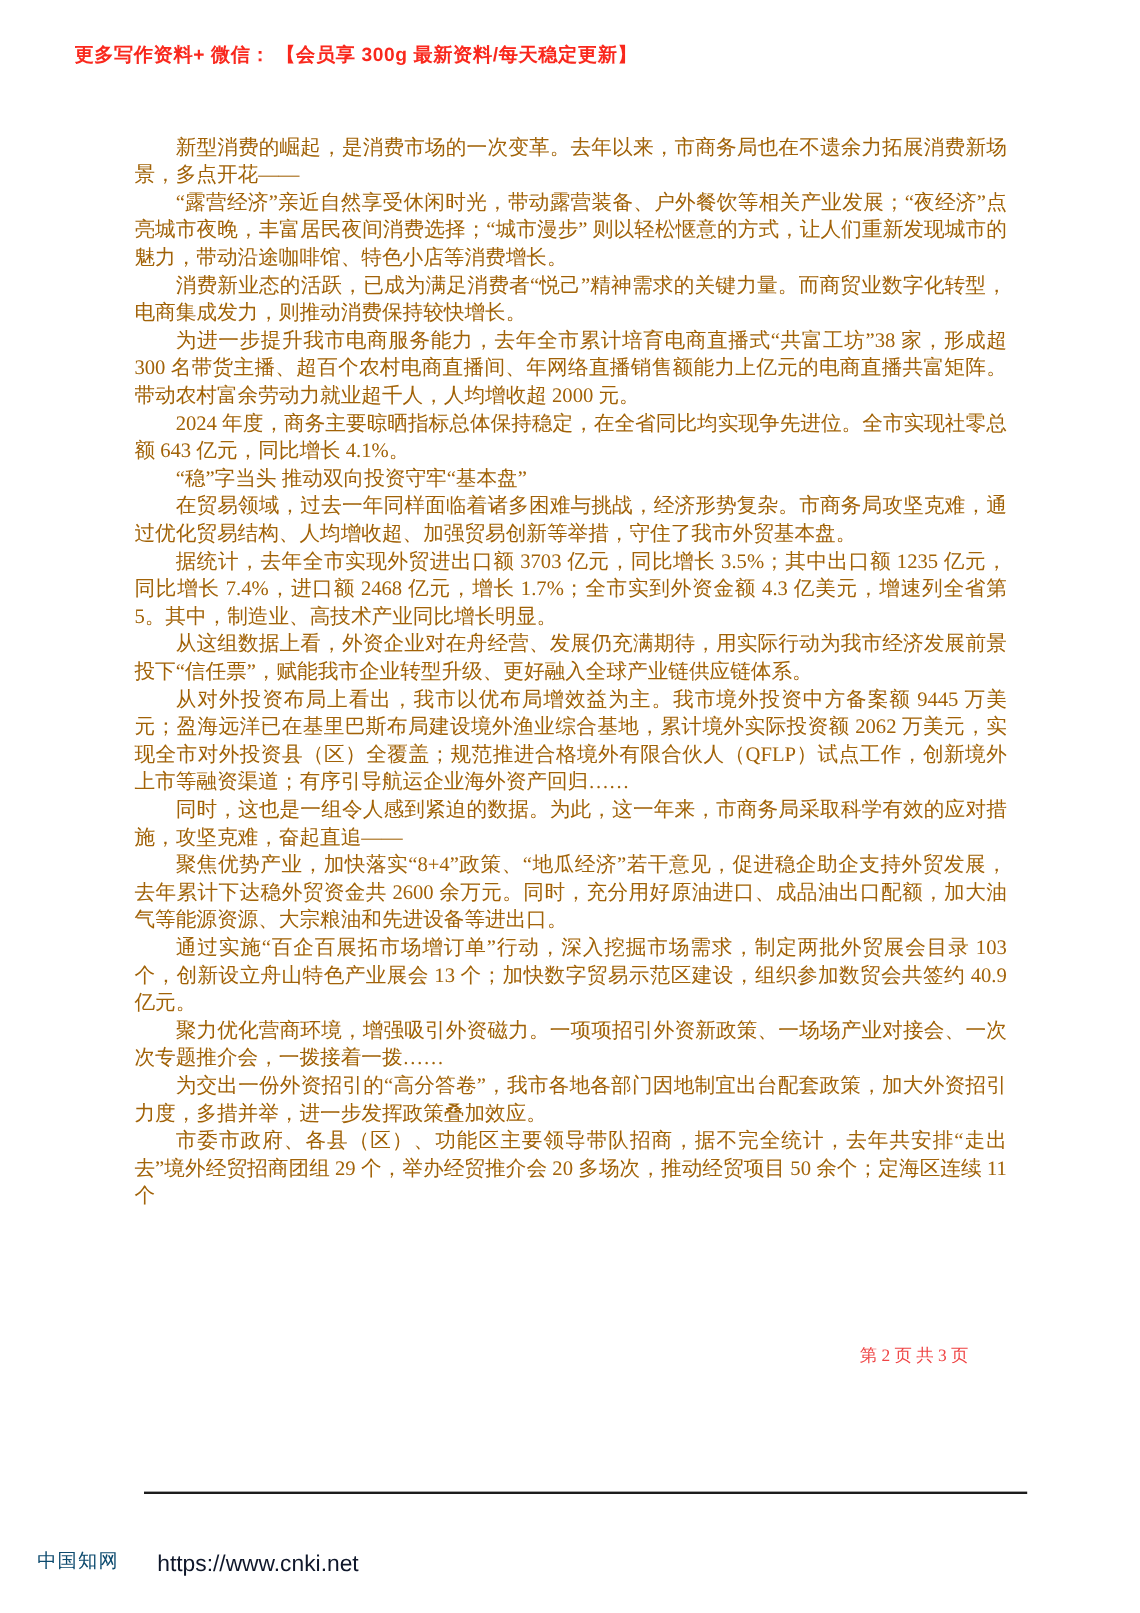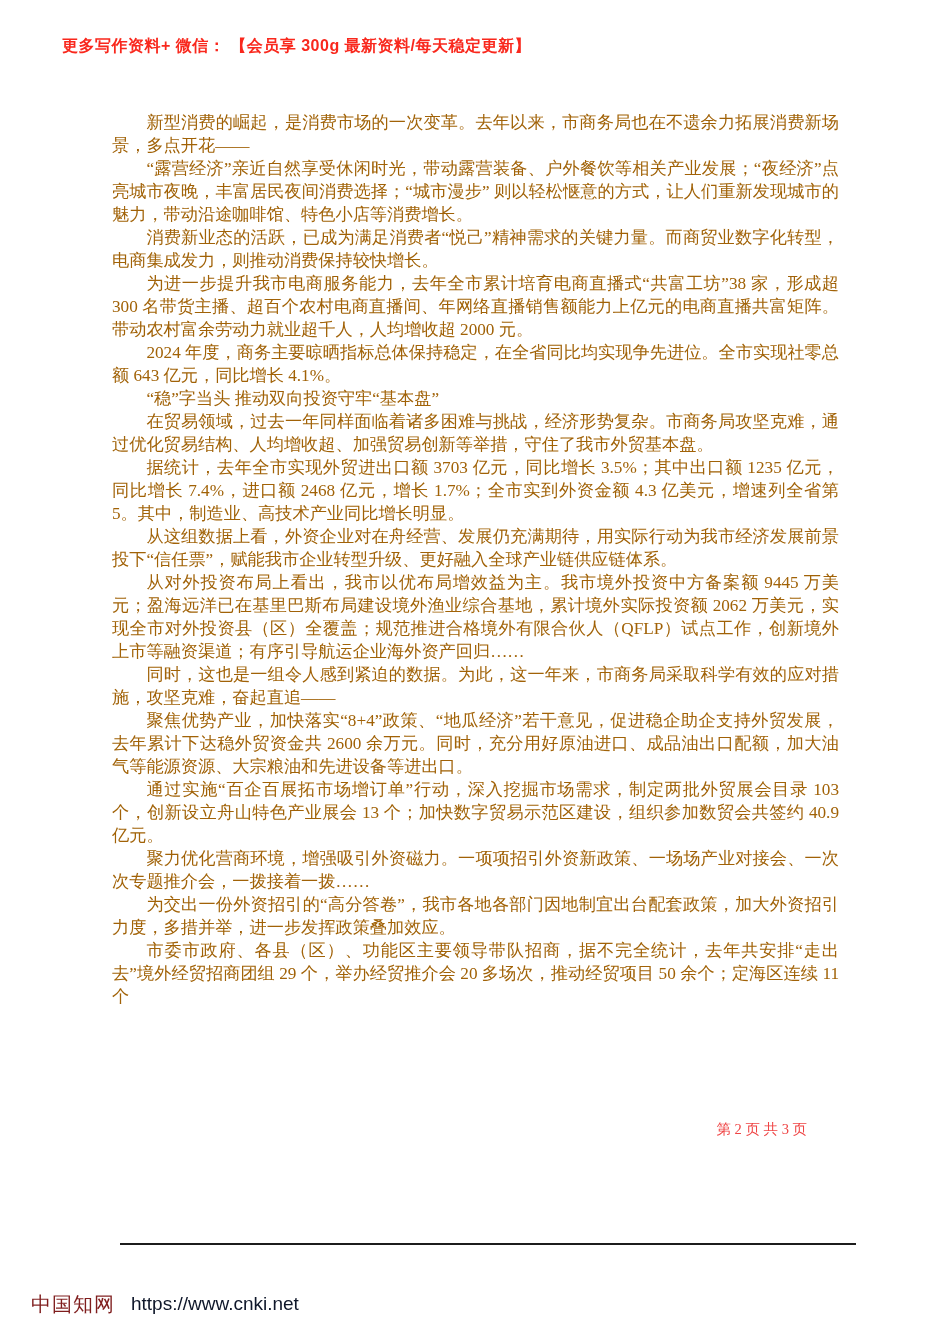--- a/index.html
+++ b/index.html
@@ -59,22 +59,22 @@
     left: 120px;
     top: 1243px;
     width: 736px;
     height: 2px;
     background: #1c1c1c;
   }
   .brand {
     position: absolute;
     left: 31px;
     top: 1291px;
-    font-size: 20px;
-    color: #7f1d1d;
+    font-size: 16px;
+    color: #0c4a6e;
     font-family: Liberation Sans, sans-serif;
     letter-spacing: 1px;
   }
   .url {
     position: absolute;
     left: 131px;
     top: 1293px;
     font-size: 19px;
     color: #0f172a;
     font-family: "Liberation Sans", "DejaVu Sans", sans-serif;

